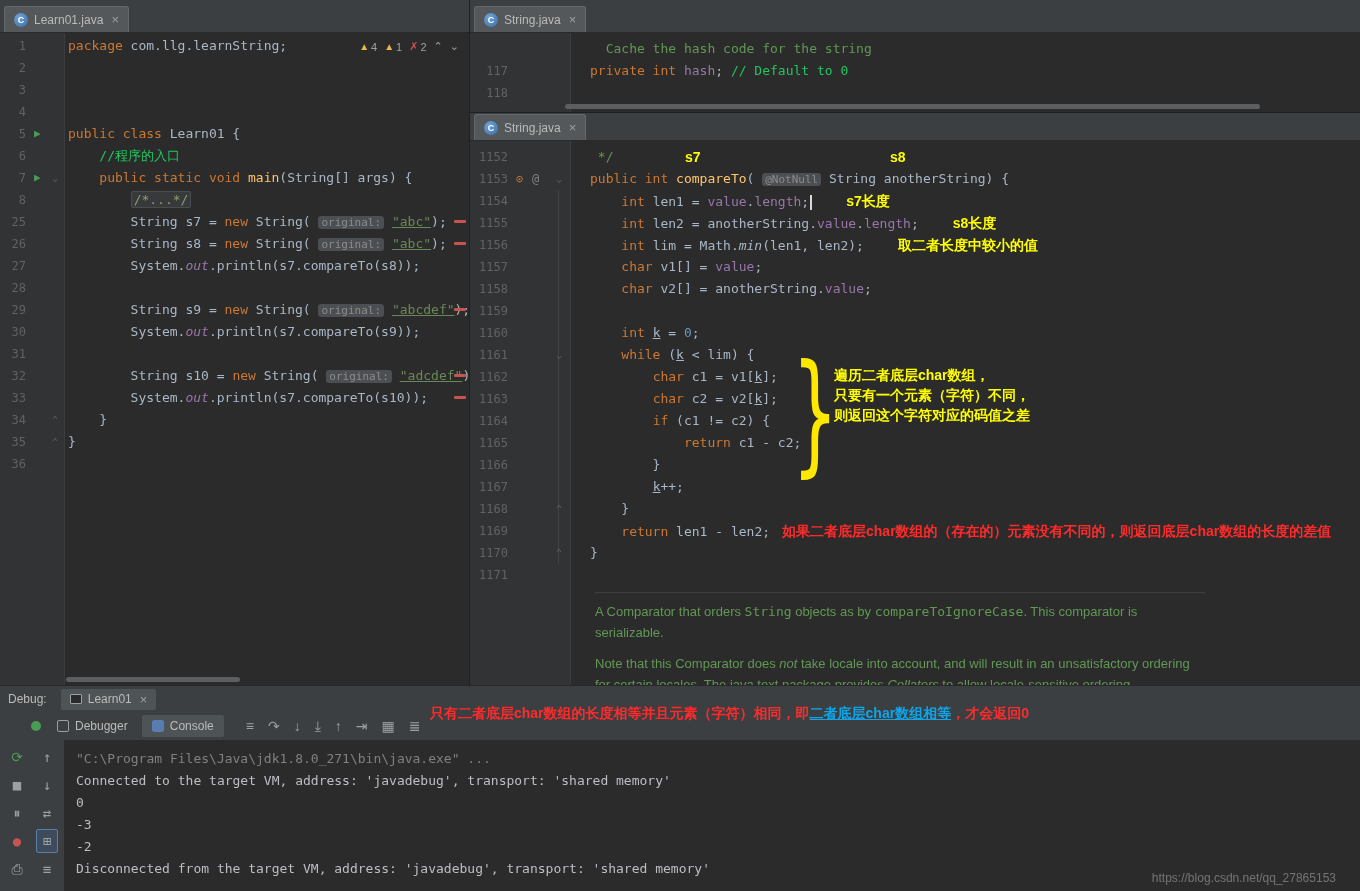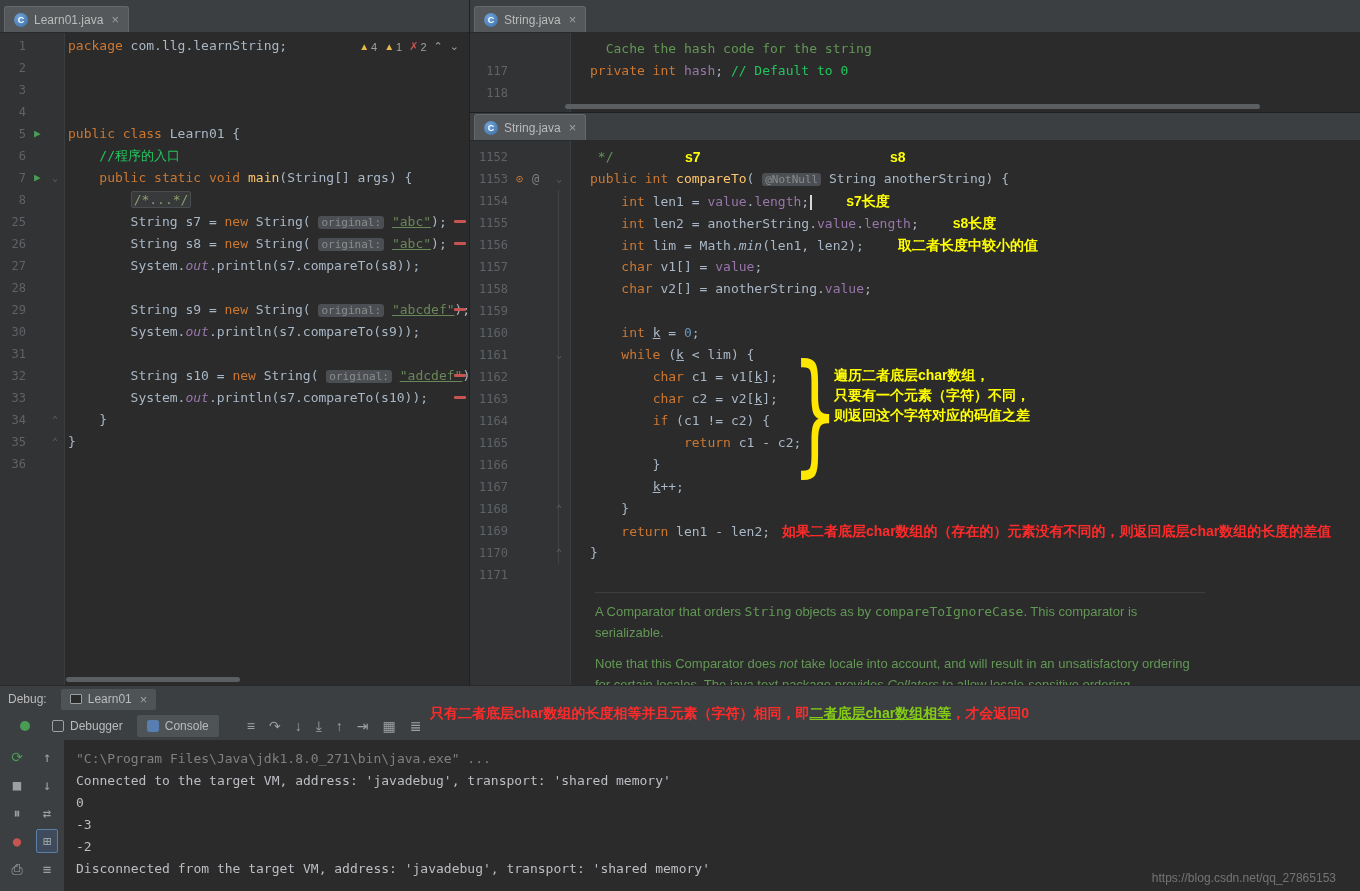--- a/index.html
+++ b/index.html
@@ -46,21 +46,21 @@
   .t-d { color:#629755; }
   .t-n { color:#6897bb; }
   .t-f { color:#9876aa; }
   .t-fi { color:#9876aa; font-style:italic; }
   .t-i { color:#a9b7c6; font-style:italic; }
   .t-m { color:#ffc66b; }
   .t-h { color:#8c8c8c; background:#4b4e52; border-radius:3px; padding:0 3px; font-size:11px; }
   .t-o { color:#8a9e6b; background:#37393b; border:1px solid #4a4d4f; border-radius:2px; padding:0 2px; }
   .t-ay { color:#ffff00; font-weight:bold; font-family:"Liberation Sans",sans-serif; font-size:14px; }
   .t-ar { color:#ff2b2b; font-weight:bold; font-family:"Liberation Sans",sans-serif; font-size:14px; }
-  .t-aru { color:#84cc16; font-weight:bold; font-family:"Liberation Sans",sans-serif; font-size:14px; text-decoration:underline; }
+  .t-aru { color:#0ea5e9; font-weight:bold; font-family:"Liberation Sans",sans-serif; font-size:14px; text-decoration:underline; }
 
   
   .inspections { position:absolute; top:40px; right:10px; display:flex; align-items:center; gap:7px; z-index:5; font-family:"Liberation Sans",sans-serif; font-size:11px; color:#9da0a3; }
   .insp-item { display:flex; align-items:center; gap:2px; }
   .insp-warn { color:#e8b84b; font-size:10px; }
   .insp-err { color:#c75450; font-size:11px; }
   .insp-arrow { color:#9da0a3; font-size:11px; }
 
   .hscroll { position:absolute; height:5px; background:#5c5f61; border-radius:3px; z-index:6; }
   .scope-line { position:absolute; width:1px; background:#404345; z-index:1; }
@@ -74,21 +74,21 @@
   .docblock { position:absolute; left:125px; width:610px; z-index:2; font-family:"Liberation Sans",sans-serif; font-size:13px; line-height:21px; color:#629755; border-top:1px solid #3c3f41; padding-top:8px; }
   .docblock p { margin-bottom:10px; }
   .t-dc { font-family:"DejaVu Sans Mono",monospace; color:#629755; }
   .t-di { font-style:italic; }
 
   
   .debug-panel { position:absolute; top:685px; left:0; width:1360px; height:206px; background:#3c3f41; border-top:1px solid #282828; }
   .dbg-row1 { height:26px; display:flex; align-items:center; padding-left:8px; gap:14px; font-family:"Liberation Sans",sans-serif; font-size:12px; color:#bbbbbb; }
   .dbg-session-tab { display:flex; align-items:center; gap:6px; background:#4e5356; padding:3px 9px; border-radius:2px; }
   .mini-monitor { width:12px; height:10px; border:1px solid #9da0a3; border-radius:1px; background:#2b2b2b; }
-  .dbg-row2 { height:28px; display:flex; align-items:center; padding-left:18px; gap:6px; font-family:"Liberation Sans",sans-serif; font-size:12px; color:#bbbbbb; position:relative; }
+  .dbg-row2 { height:28px; display:flex; align-items:center; padding-left:1px; font-family:"Liberation Sans",sans-serif; font-size:12px; color:#bbbbbb; position:relative;margin-left:28px; }
   .bug-dot { width:10px; height:10px; border-radius:50%; background:#499c54; margin:0 6px 0 2px; }
   .view-tab { display:flex; align-items:center; gap:6px; padding:4px 10px; border-radius:2px; }
   .view-tab.selected { background:#4e5356; }
   .vt-icon { width:12px; height:12px; border:1px solid #9da0a3; border-radius:2px; }
   .vt-icon.console { background:#587db0; border-color:#587db0; }
   .dbg-toolbar { display:flex; align-items:center; gap:14px; margin-left:22px; color:#9da0a3; font-size:14px; }
   .dbg-toolbar .ticon { cursor:default; }
   .dbg-body { position:absolute; top:54px; bottom:0; left:0; right:0; }
   .icol { position:absolute; top:5px; width:30px; display:flex; flex-direction:column; align-items:center; }
   .icol .dicon { height:24px; margin-bottom:4px; font-size:14px; color:#9da0a3; display:flex; align-items:center; justify-content:center; width:22px; }

